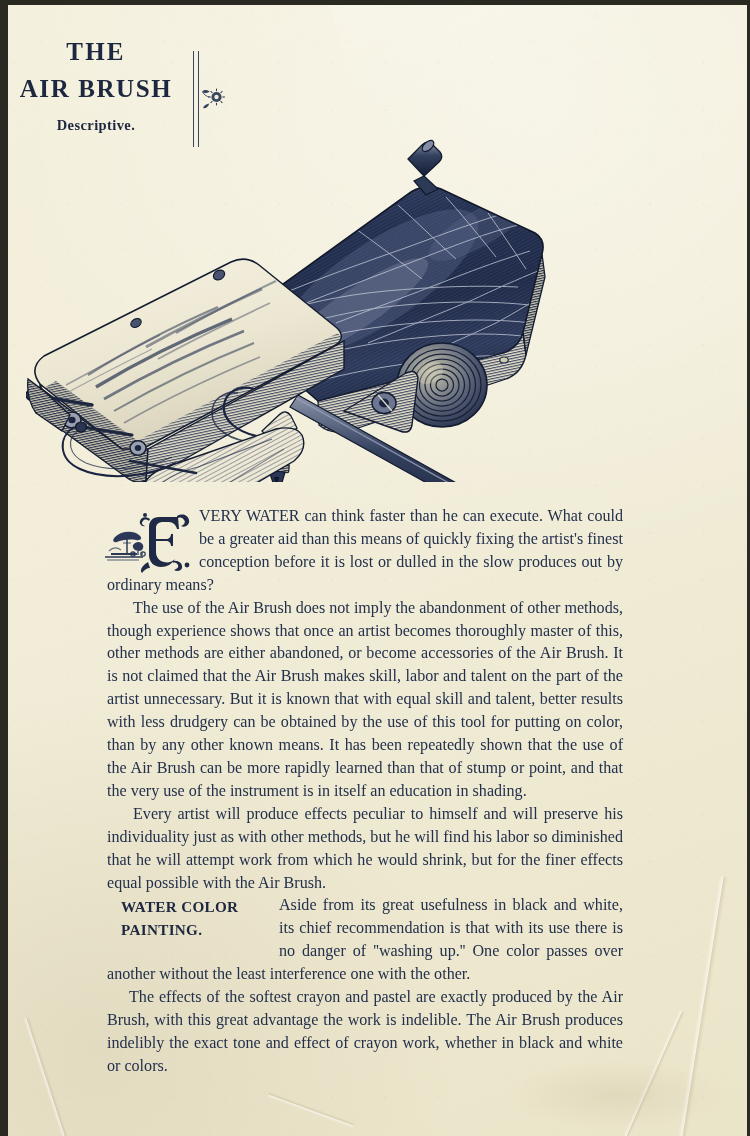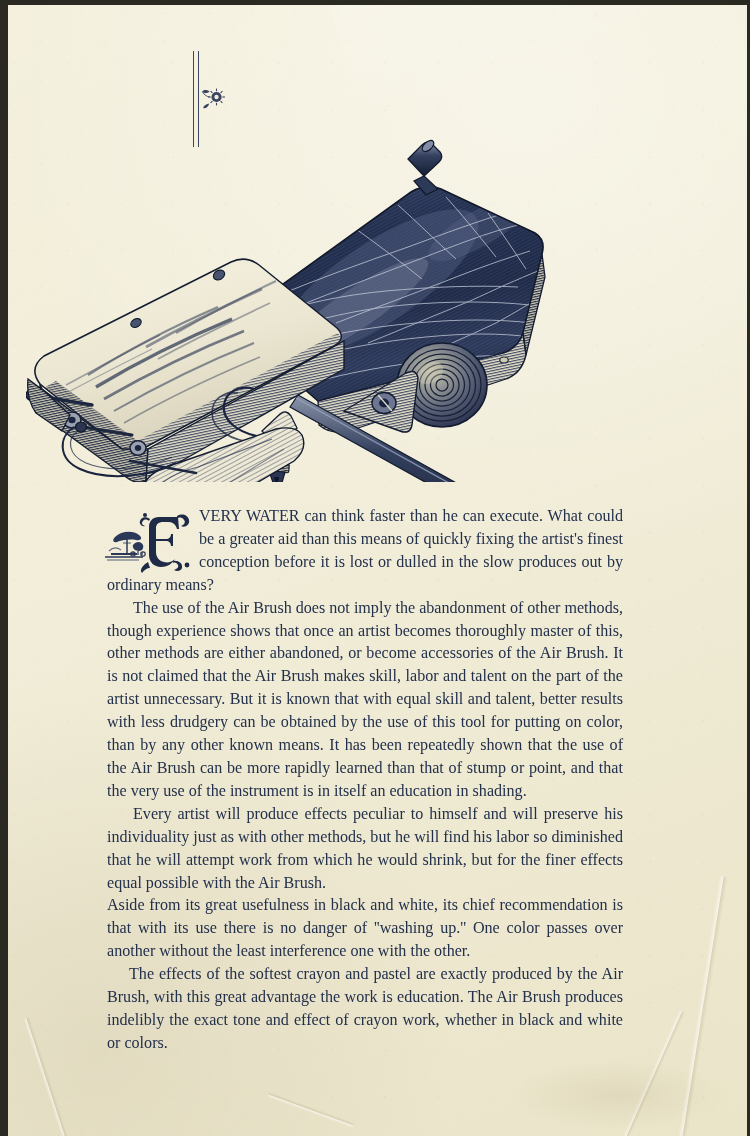--- a/index.html
+++ b/index.html
@@ -175,20 +175,25 @@
 
     <div id="grain"></div>
     <div id="fold-top"></div>
     <div class="crease" id="crease-a"></div>
     <div class="crease" id="crease-b"></div>
     <div class="crease" id="crease-c"></div>
     <div class="crease" id="crease-d"></div>
     <div id="smudge"></div>
 
     <div id="masthead">
+      <div class="title-block">
+        <div class="title-line-1">THE</div>
+        <div class="title-line-2">AIR BRUSH</div>
+        <div class="title-sub">Descriptive.</div>
+      </div>
 
       <div id="rule-ornament">
         <svg viewBox="0 0 40 96" xmlns="http://www.w3.org/2000/svg">
           <g stroke="#3a4560" stroke-width="1.4" shape-rendering="crispEdges">
             <line x1="2.5" y1="0" x2="2.5" y2="96"></line>
             <line x1="7.5" y1="0" x2="7.5" y2="96"></line>
           </g>
 
           <g fill="#3a4560">
             <circle cx="25.5" cy="46" r="5.1"></circle>
@@ -480,20 +485,23 @@
             </g>
           </svg>
         </span><span>VERY WATER</span><span> can think faster than he can execute. What could be a greater aid than this means of quickly fixing the artist's finest conception before it is lost or dulled in the slow produces out by ordinary means?</span>
       </p>
 
       <p class="para">The use of the Air Brush does not imply the abandonment of other methods, though experience shows that once an artist becomes thoroughly master of this, other methods are either abandoned, or become accessories of the Air Brush.  It is not claimed that the Air Brush makes skill, labor and talent on the part of the artist unnecessary. But it is known that with equal skill and talent, better results with less drudgery can be obtained by the use of this tool for putting on color, than by any other known means.  It has been repeatedly shown that the use of the Air Brush can be more rapidly learned than that of stump or point, and that the very use of the instrument is in itself an education in shading.</p>
 
       <p class="para">Every artist will produce effects peculiar to himself and will preserve his individuality just as with other methods, but he will find his labor so diminished that he will attempt work from which he would shrink, but for the finer effects equal possible with the Air Brush.</p>
 
       <p id="wc-para">
-        <span>Aside from its great usefulness in black and white, its chief recommendation is that with its use there is no danger of ''washing up.''  One color passes over another without the least interference one with the other.</span>
+        <span id="side-heading">
+          <span>WATER COLOR</span><br>
+          <span>PAINTING.</span>
+        </span><span>Aside from its great usefulness in black and white, its chief recommendation is that with its use there is no danger of ''washing up.''  One color passes over another without the least interference one with the other.</span>
       </p>
 
-      <p class="para-tight">The effects of the softest crayon and pastel are exactly produced by the Air Brush, with this great advantage the work is education.  The Air Brush produces indelibly the exact tone and effect of crayon work, whether in black and white or colors.</p>
+      <p class="para-tight">The effects of the softest crayon and pastel are exactly produced by the Air Brush, with this great advantage the work is indelible.  The Air Brush produces indelibly the exact tone and effect of crayon work, whether in black and white or colors.</p>
 
     </div>
   </div>
 </div>
 
 </body></html>

